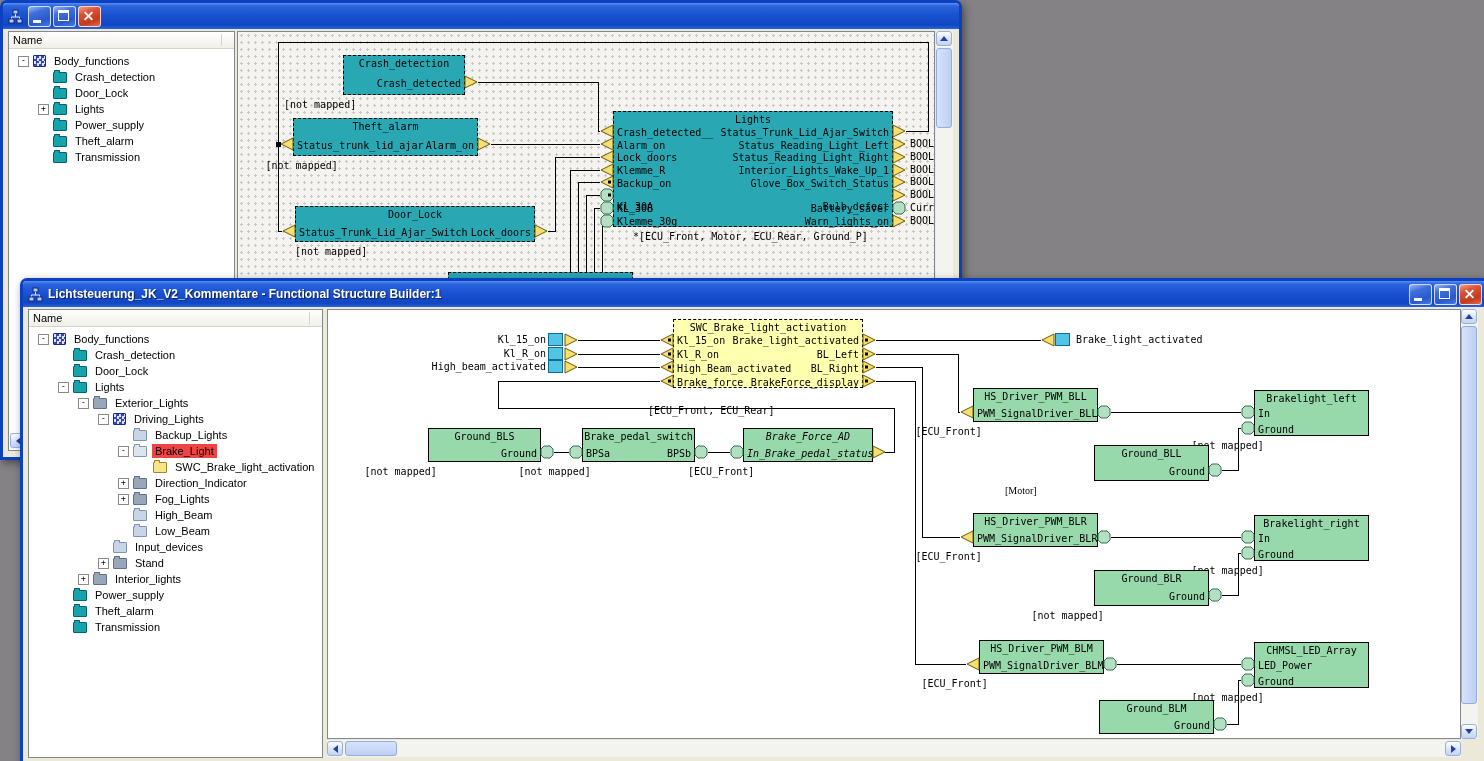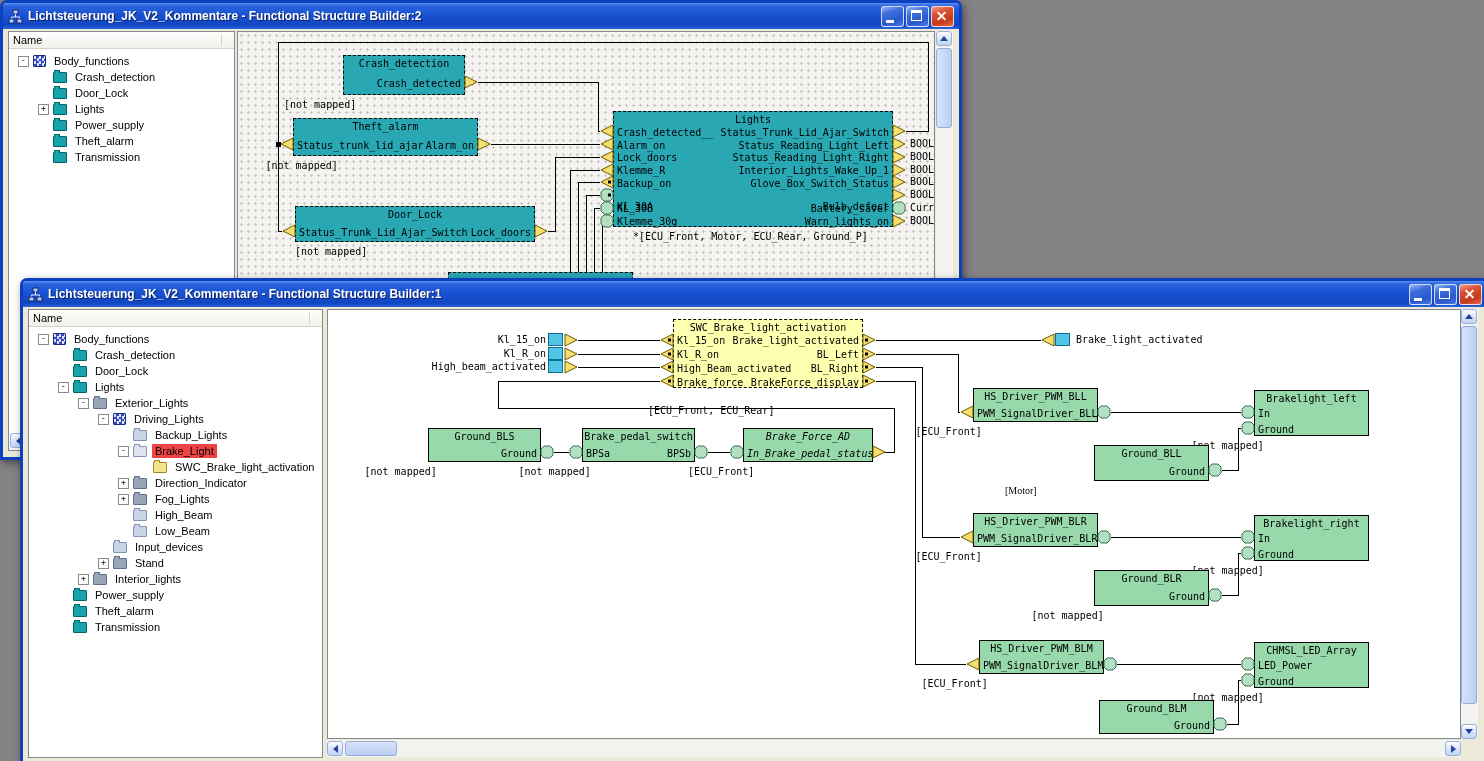--- a/index.html
+++ b/index.html
@@ -77,21 +77,20 @@
 <div class="window" id="win2" style="left:0;top:2;width:956px;height:454px;">
   <div class="titlebar">
     <span style="display:flex;">
       <svg width="15" height="15" viewBox="0 0 15 15">
         <rect x="5" y="1" width="5" height="4" fill="#b8ccf4" stroke="#16266e"></rect>
         <path d="M7.5 5v3M3.5 8h8M3.5 8v2M11.5 8v2" stroke="#dfe8fc" fill="none"></path>
         <rect x="1" y="10" width="5" height="4" fill="#b8ccf4" stroke="#16266e"></rect>
         <rect x="9" y="10" width="5" height="4" fill="#b8ccf4" stroke="#16266e"></rect>
       </svg>
     </span>
-    <span class="title-text">Lichtsteuerung_JK_V2_Kommentare - Functional Structure Builder:2</span>
     <span class="tb-btns">
       <span class="tbtn">
           <i class="g-min"></i>
         </span>
       <span class="tbtn">
           <i class="g-max"></i>
         </span>
       <span class="tbtn close">
           <i class="g-x1"></i>
           <i class="g-x2"></i>

